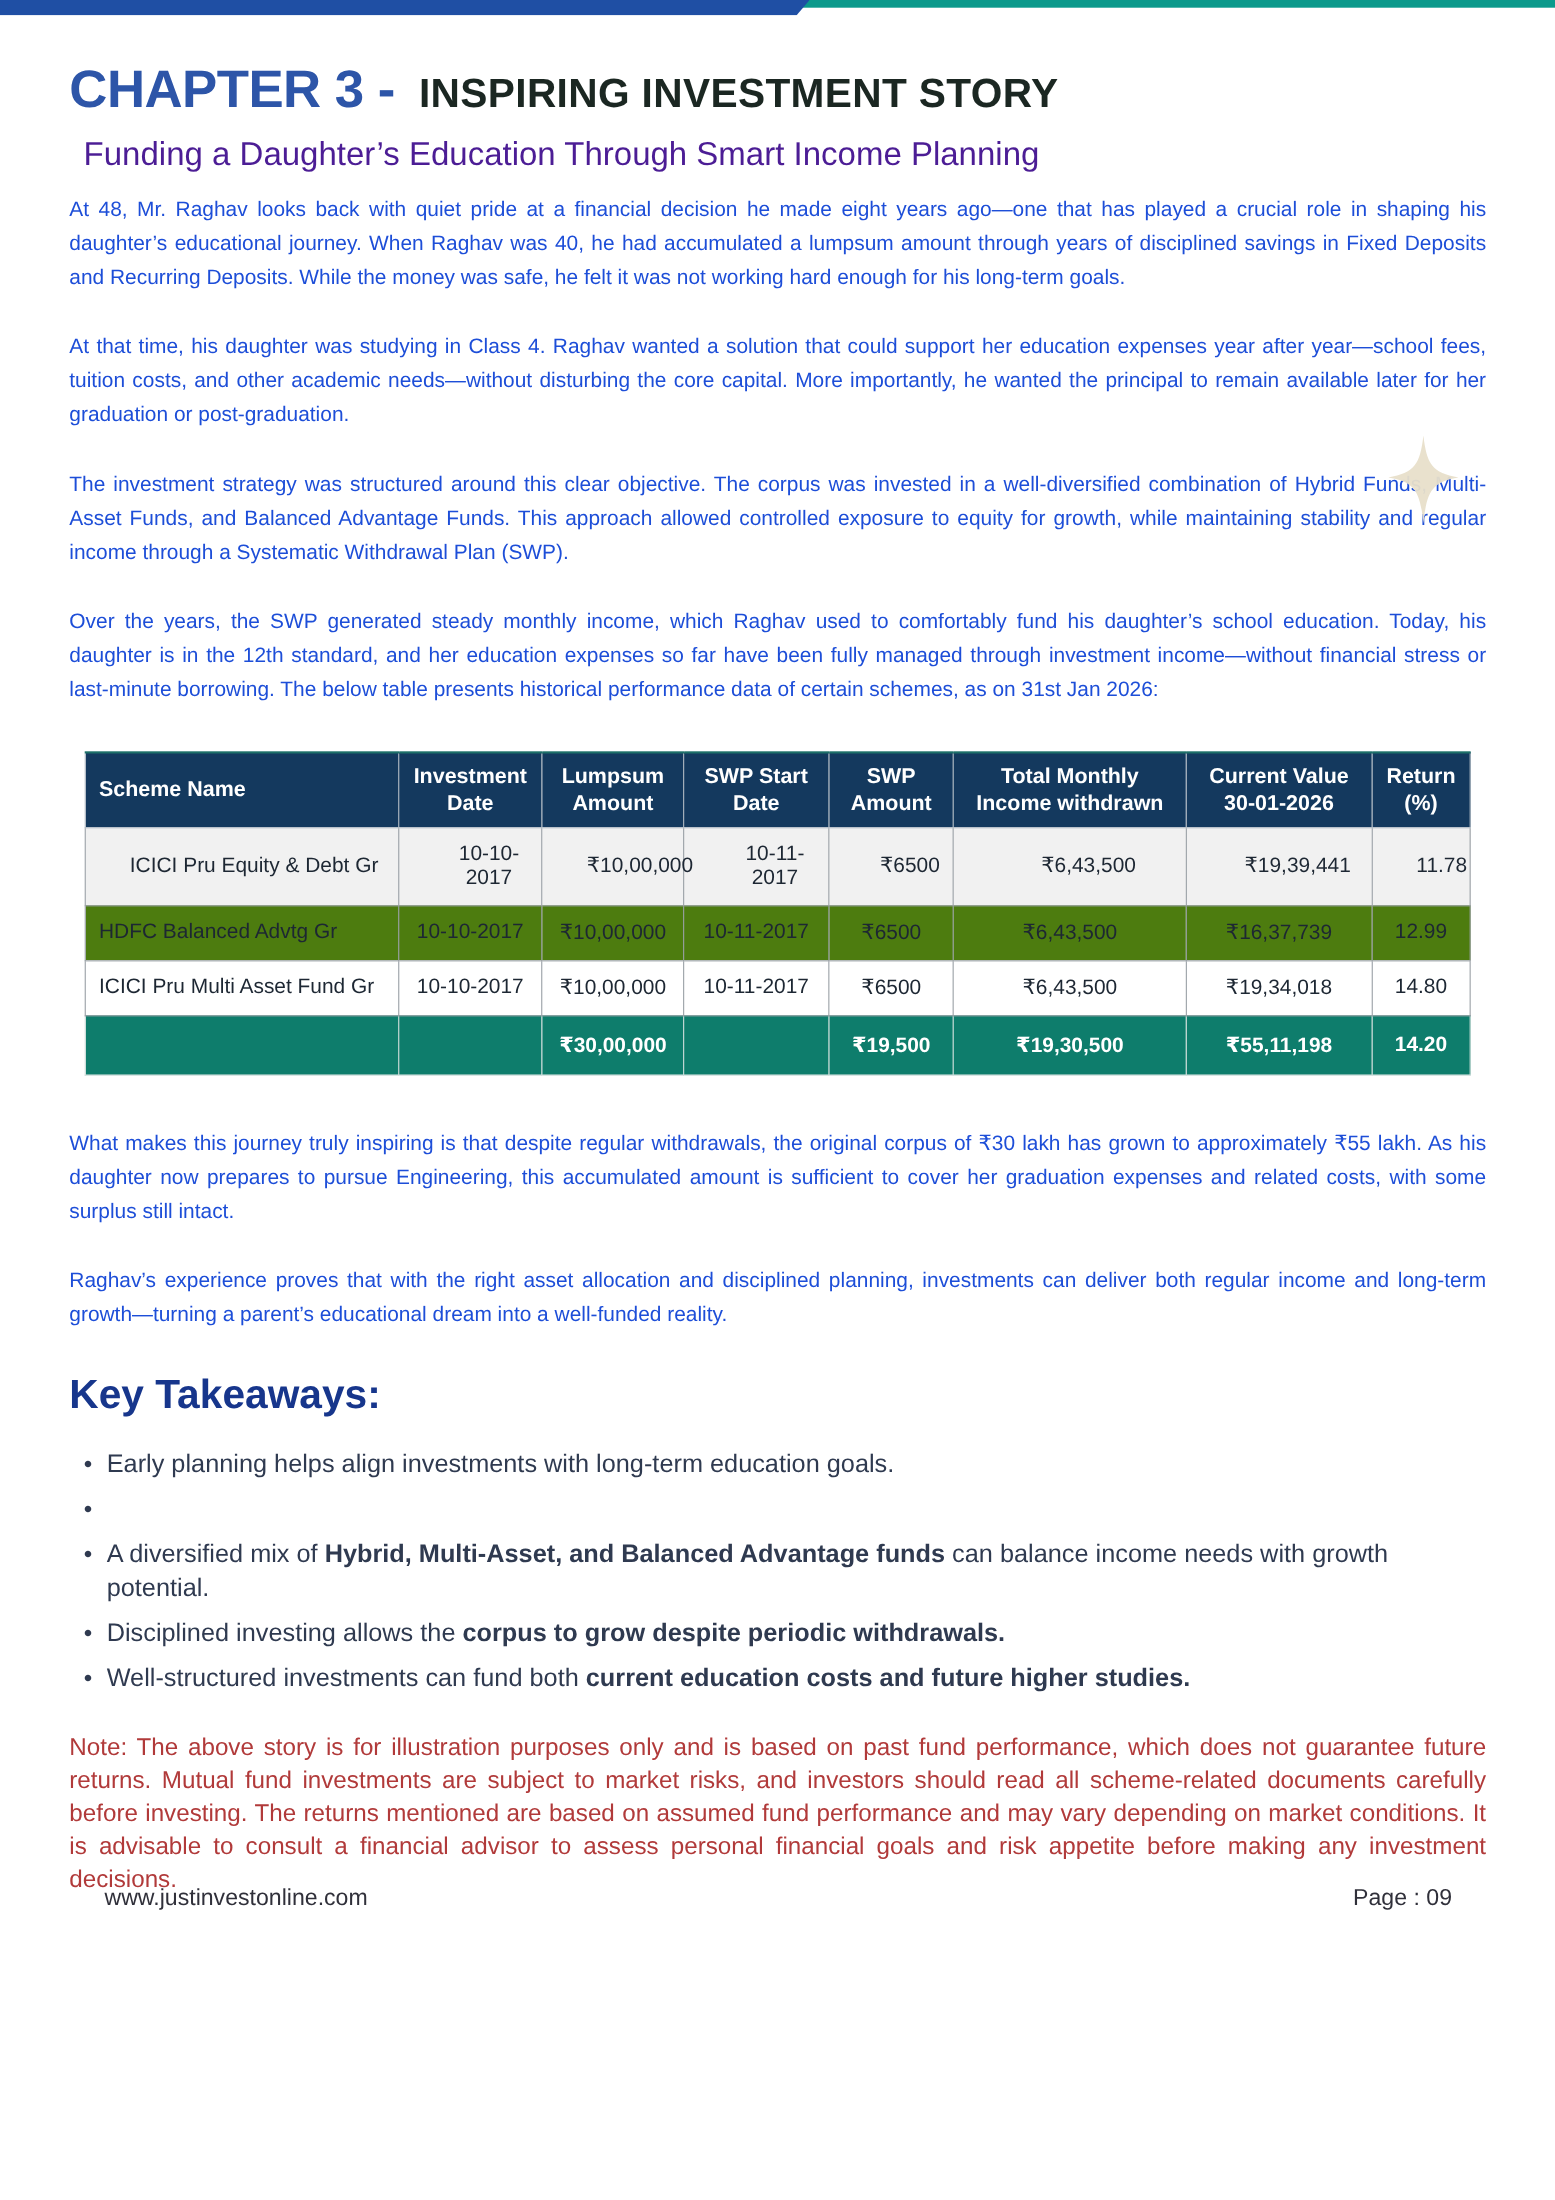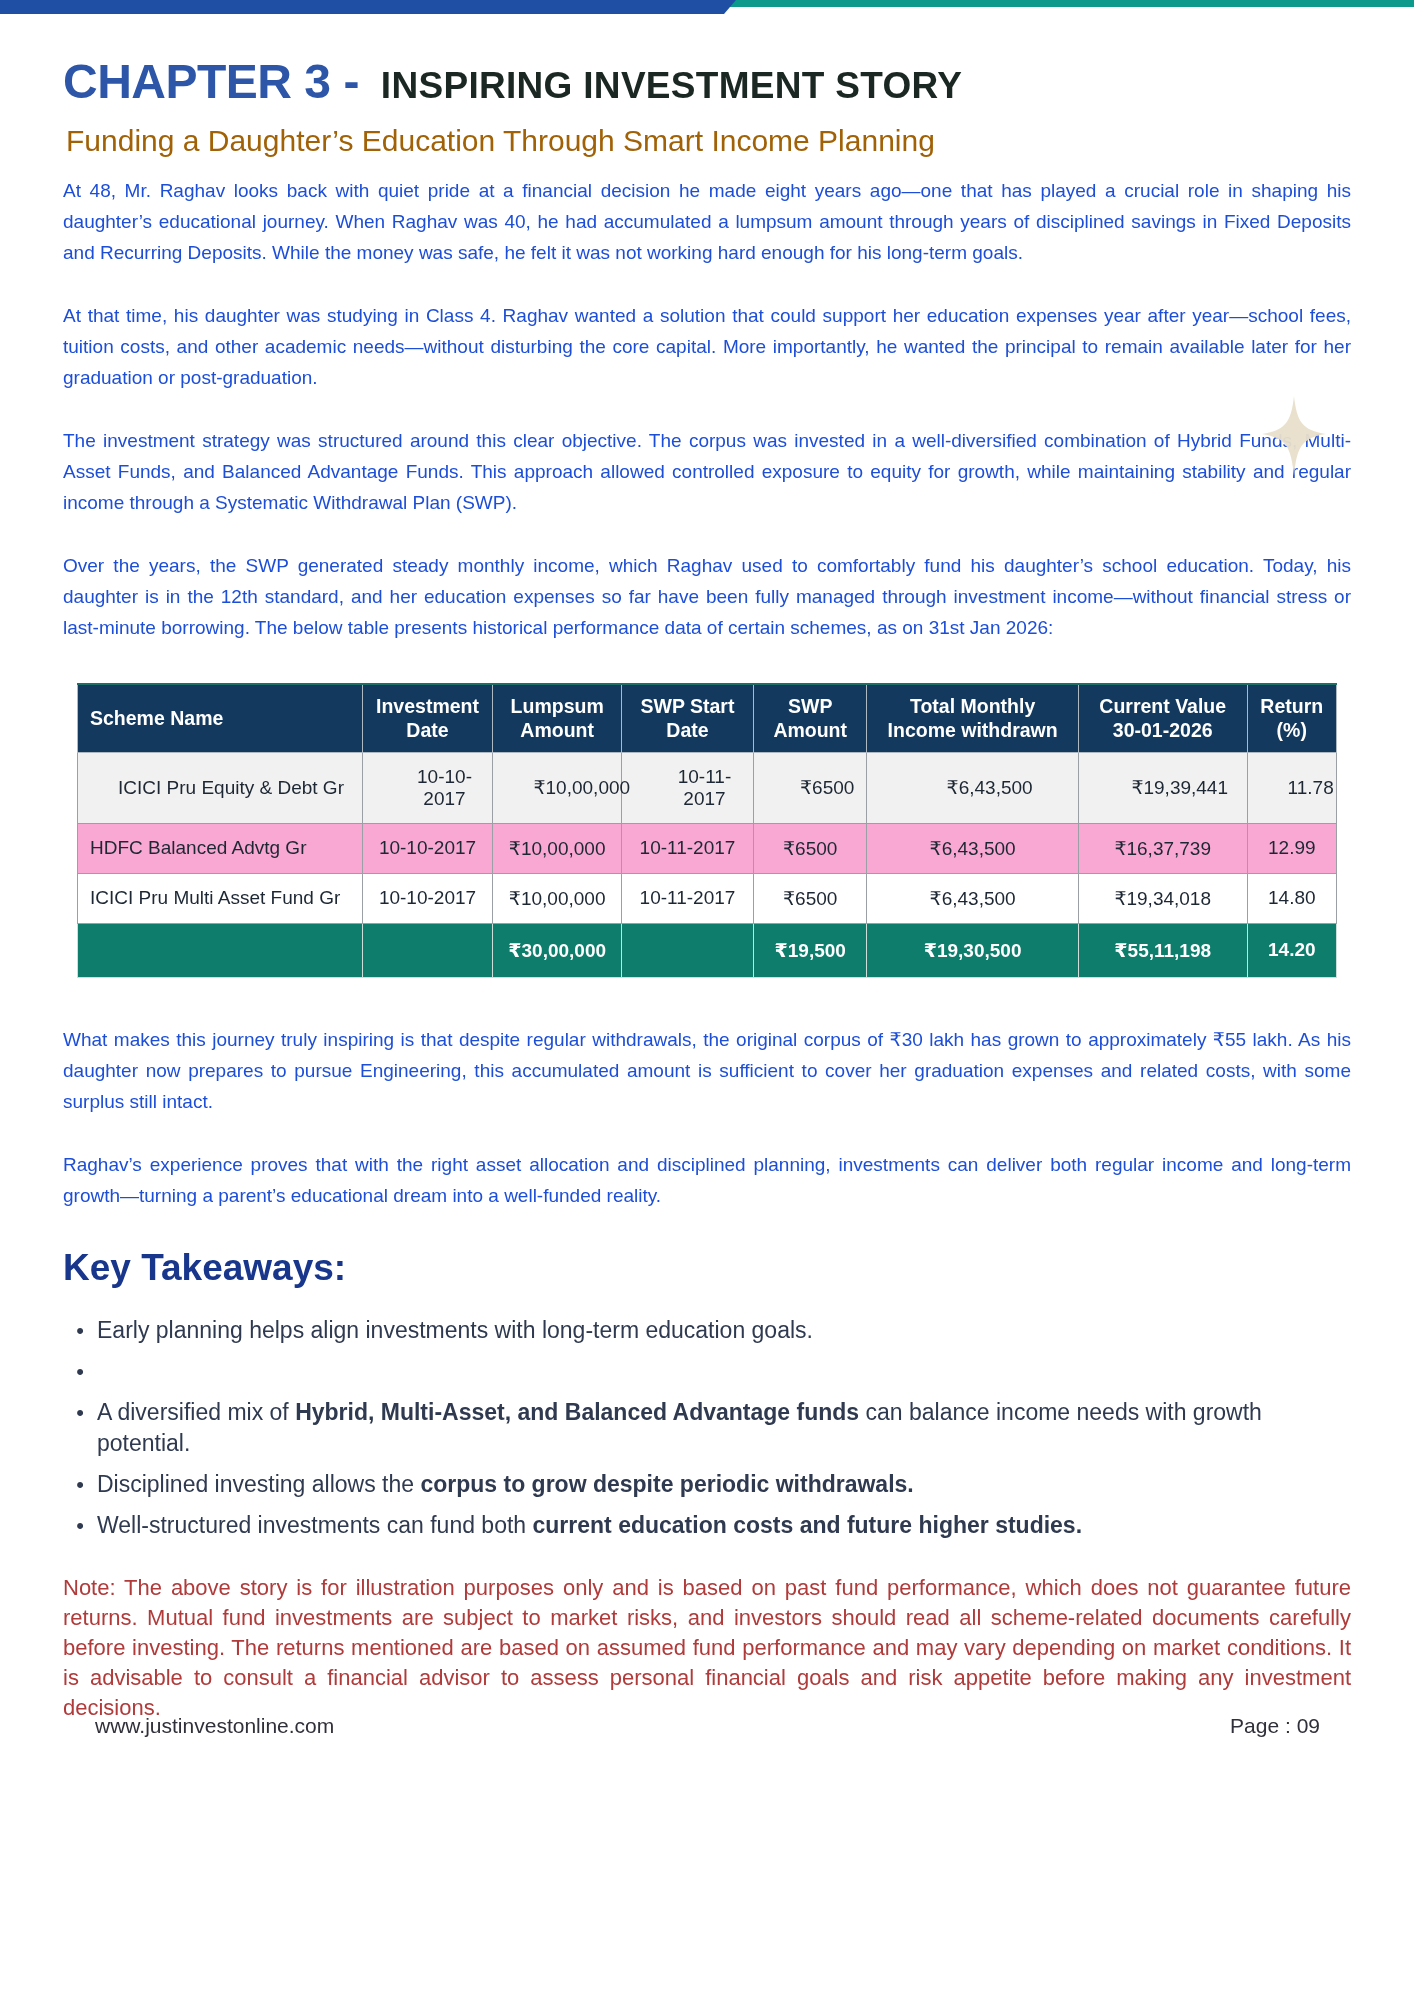--- a/index.html
+++ b/index.html
@@ -12,41 +12,41 @@
   .topbar-teal { position:absolute; top:0; left:640px; right:0; height:7px; background:#0c9a8c; }
   .topbar-blue { position:absolute; top:0; left:0; width:736px; height:14px; background:#1f4fa4;
                  clip-path:polygon(0 0,100% 0,calc(100% - 12px) 100%,0 100%); }
 
   .content { padding:40px 63px 0 63px; }
 
   
   .title-row { display:flex; align-items:baseline; }
   .chapter { font-size:48px; font-weight:700; color:#2d55a8; letter-spacing:-0.5px; }
   .main-title { font-size:37px; font-weight:700; color:#1b2722; margin-left:22px; letter-spacing:0.3px; }
-  .subtitle { font-size:30px; color:#a16207; margin-top:15px; margin-left:3px; font-weight:400; }
+  .subtitle { font-size:30px; color:#4c1d95; margin-top:15px; margin-left:13px; font-weight:400; }
 
   
   .para { font-size:19px; line-height:31px; color:#1d4ed8; text-align:justify; margin-top:32px; }
   .para.first { margin-top:17px; }
 
   
   .sparkle { position:absolute; left:1262px; top:396px; width:64px; height:80px; opacity:0.95; pointer-events:none; }
 
   
   .tbl-wrap { margin:40px 14px 0 14px; }
   table { width:100%; border-collapse:collapse; table-layout:fixed; }
   th, td { border:1px solid #9aa0a6; }
   thead th { background:#14395e; color:#ffffff; font-size:19.5px; font-weight:700;
              padding:9px 6px; text-align:center; line-height:1.25;
              border-color:#aeb9c2; border-top:2px solid #1d6f68; }
   thead th.first { text-align:left; padding-left:12px; }
   tbody td { font-size:19px; color:#1d2733; padding:13px 6px; text-align:center; }
   tbody td.first { text-align:left; padding-left:12px; }
   tr.r0 td { background:#f1f1f1;padding-left:40px; }
-  tr.r1 td { background:#f9a8d4; }
+  tr.r1 td { background:#4d7c0f; }
   tr.r2 td { background:#ffffff; }
   tr.total td { background:#0e7d6c; color:#ffffff; font-weight:700; padding:15px 6px; border-color:#cfdedb; }
 
   
   .kt-heading { font-size:37px; font-weight:700; color:#17368c; margin-top:36px; }
   .kt-list { margin-top:26px; }
   .kt-item { display:flex; font-size:23px; line-height:31px; color:#2f3a50; margin-bottom:10px; }
   .kt-bullet { width:34px; min-width:34px; text-align:center; font-size:22px; }
   .kt-text b { font-weight:700; }
 

